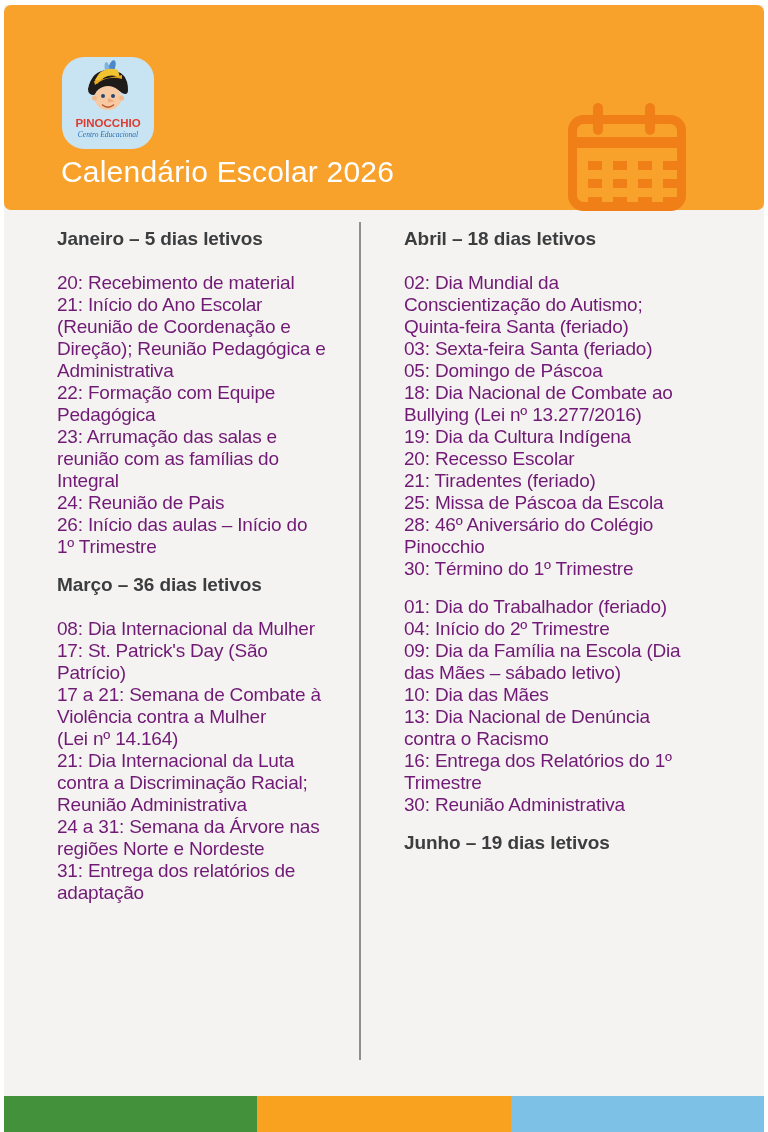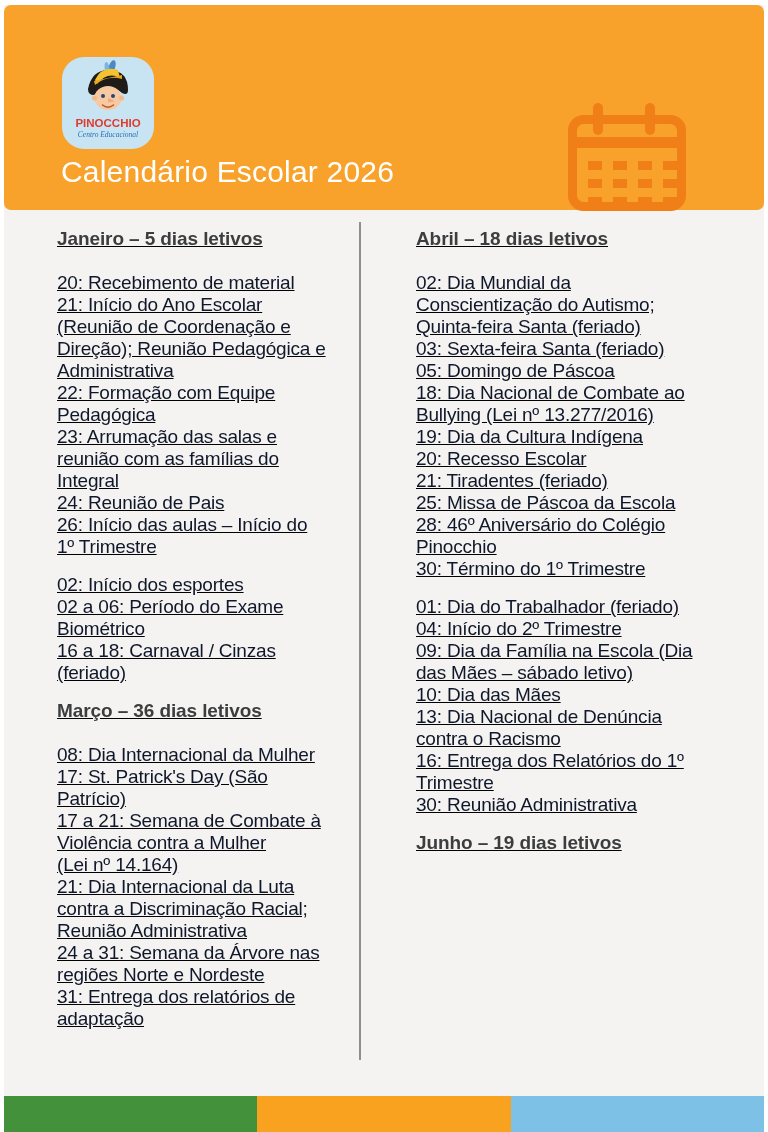--- a/index.html
+++ b/index.html
@@ -25,33 +25,33 @@
   .logo svg{display:block;width:100%;height:100%;}
   .page-title{
     position:absolute;left:57px;top:150px;
     color:#ffffff;font-size:30px;font-weight:normal;letter-spacing:.2px;
     line-height:34px;
   }
   .calendar-icon{
     position:absolute;left:564px;top:98px;width:118px;height:108px;
   }
   .columns{position:absolute;left:0;top:228px;width:768px;}
-  .col{position:absolute;top:0;text-decoration:underline;}
+  .col{position:absolute;top:0;}
   .col-left{left:57px;width:300px;}
-  .col-right{left:416px;width:336px;}
+  .col-right{left:404px;width:336px;}
   .divider{
     position:absolute;left:359px;top:222px;width:2px;height:838px;
     background:#8f8f8f;
   }
   .month-heading{
     font-size:19px;font-weight:bold;color:#3C3D3F;
     line-height:22px;margin:0 0 22px 0;letter-spacing:-.1px;
   }
   .month-body{
-    font-size:19px;color:#0f172a;line-height:22px;
+    font-size:19px;color:#701a75;line-height:22px;
     margin:16px 0 16px 0;white-space:pre-line;letter-spacing:-.2px;
   }
   .footer-bar{
     position:absolute;left:4px;right:4px;bottom:0;height:36px;
     display:flex;
   }
   .footer-bar .seg{flex:1 1 0;}
   .logo-name{font-family:"Liberation Sans",sans-serif;font-weight:bold;}
   .logo-sub{font-family:"Liberation Serif",serif;font-style:italic;}
 </style>
@@ -127,25 +127,20 @@
 Direção); Reunião Pedagógica e
 Administrativa
 22: Formação com Equipe
 Pedagógica
 23: Arrumação das salas e
 reunião com as famílias do
 Integral
 24: Reunião de Pais
 26: Início das aulas – Início do
 1º Trimestre</div>
-        <div class="month-body">02: Início dos esportes
-02 a 06: Período do Exame
-Biométrico
-16 a 18: Carnaval / Cinzas
-(feriado)</div>
         <div class="month-heading">Março – 36 dias letivos</div>
         <div class="month-body">08: Dia Internacional da Mulher
 17: St. Patrick's Day (São
 Patrício)
 17 a 21: Semana de Combate à
 Violência contra a Mulher
  (Lei nº 14.164)
 21: Dia Internacional da Luta
 contra a Discriminação Racial;
 Reunião Administrativa

